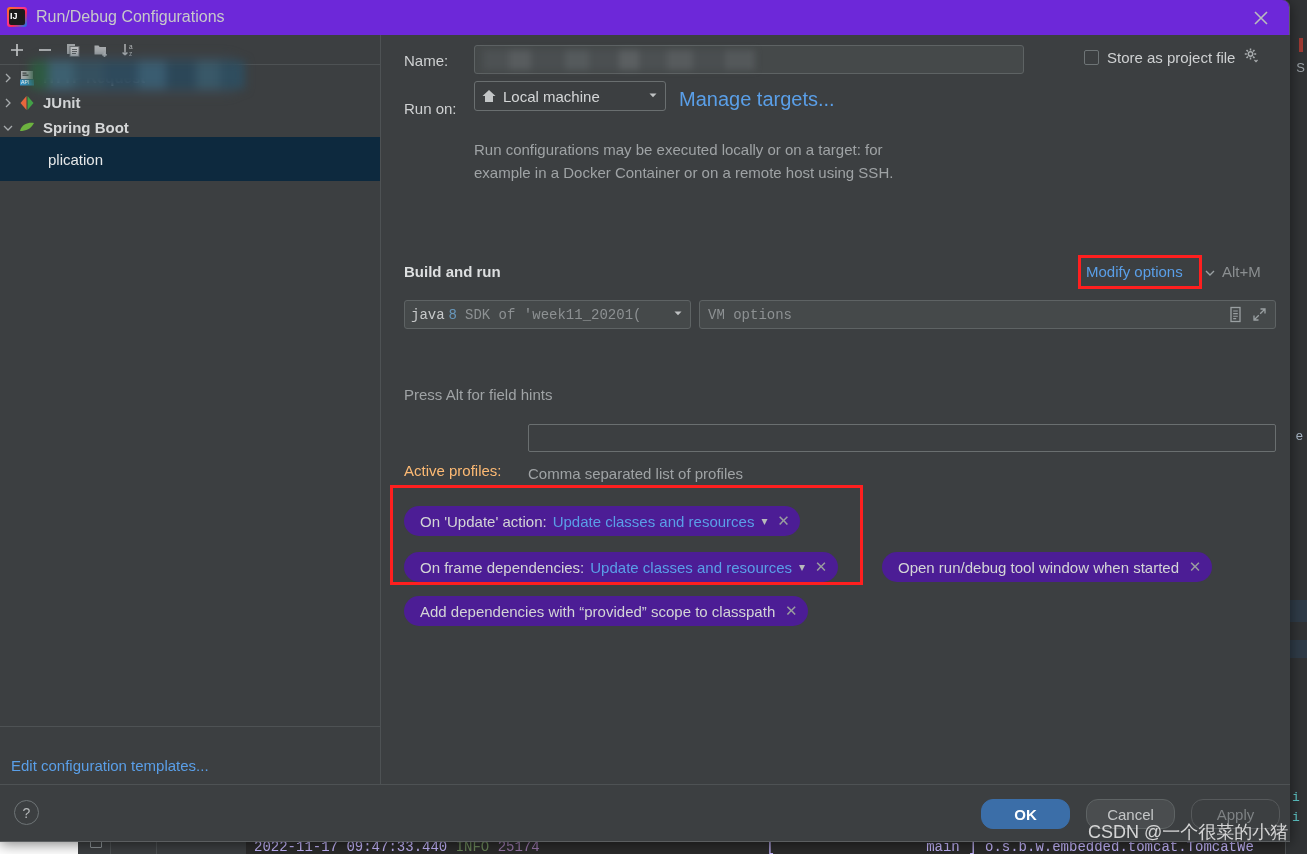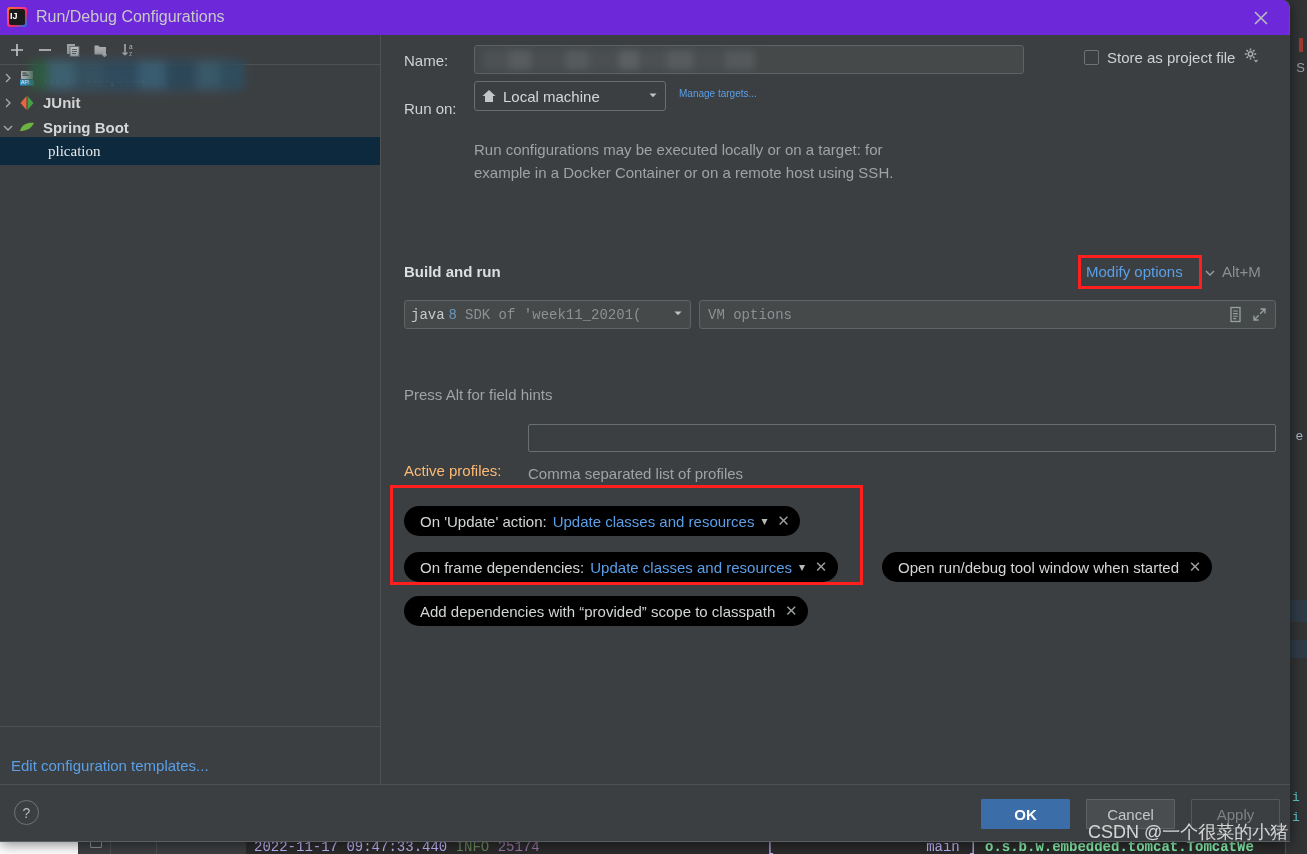--- a/index.html
+++ b/index.html
@@ -56,21 +56,21 @@
     font-size: 14px;
     color: #a9b7c6;
     white-space: nowrap;
     overflow: hidden;
     padding-left: 8px;
     line-height: 30px;
   }
   #bg-console .tok-info { color: #6a8759; }
   #bg-console .tok-num  { color: #9876aa; }
   #bg-console .tok-main { color: #c4b5fd; }
-  #bg-console .tok-cls  { color: #86efac; font-weight: bold; }
+  #bg-console .tok-cls  { color: #c4b5fd; }
   #bg-tabbar {
     position: absolute; left: 0; bottom: 0; width: 246px; height: 22px;
     background: #3c3f41;
   }
   #bg-tabbar .wtab {
     position: absolute; left: 0; top: 6px; width: 78px; height: 16px;
     background: #ffffff;
   }
   #bg-tabbar .gicon {
     position: absolute; left: 90px; top: 2px; width: 12px; height: 14px;
@@ -230,21 +230,21 @@
     width: 192px; height: 30px;
     background: #3c3f41;
     border: 1px solid #6a6f70;
     border-radius: 3px;
     display: flex; align-items: center;
     padding: 0 6px;
     cursor: pointer;
   }
   #manage-targets {
     position: absolute; left: 297px; top: 53px;
-    font-size: 10px; color: #5a9fe8; cursor: pointer;
+    font-size: 20px; color: #5a9fe8; cursor: pointer;
   }
   .hint-text {
     font-size: 15px; color: #9fa3a5;
     line-height: 23px;
   }
 
   #build-and-run {
     position: absolute; left: 22px; top: 228px;
     font-size: 15px; font-weight: bold; color: #dddfe0;
   }
@@ -304,21 +304,21 @@
   #profiles-input {
     position: absolute; left: 146px; top: 389px; right: 14px; height: 28px;
     background: #3c3f41; border: 1px solid #6a6f70; border-radius: 2px;
   }
   #profiles-hint { position: absolute; left: 146px; top: 430px; font-size: 15px; color: #9fa3a5; }
 
   
   .chip {
     position: absolute;
     height: 30px;
-    background: #000000;
+    background: #4c1d95;
     border-radius: 15px;
     display: flex; align-items: center;
     padding: 0 10px 0 16px;
     font-size: 15px; color: #d3d5d6;
     white-space: nowrap;
     cursor: pointer;
   }
   .chip .chip-val { color: #5a9fe8; margin-left: 6px; }
   .chip .chip-caret { margin-left: 7px; color: #b7babb; font-size: 12px; }
   .chip .chip-x {
@@ -343,21 +343,21 @@
     position: absolute; left: 14px; top: 15px;
     width: 25px; height: 25px; border-radius: 50%;
     border: 1px solid #6e7476;
     color: #b5b8b9; font-size: 14px;
     display: flex; align-items: center; justify-content: center;
     cursor: pointer;
   }
   .btn {
     position: absolute; top: 14px;
     height: 30px;
-    border-radius: 1px;
+    border-radius: 12px;
     display: flex; align-items: center; justify-content: center;
     font-size: 15px;
     cursor: pointer;
   }
   #ok-btn    { left: 981px; width: 89px; background: #3b6ea8; color: #ffffff; font-weight: bold; border: 1px solid #3b6ea8; }
   #cancel-btn{ left: 1086px; width: 89px; background: #4a4d4f; color: #c4c6c7; border: 1px solid #5e6364; }
   #apply-btn { left: 1191px; width: 89px; background: #43464800; color: #7e8284; border: 1px solid #56595b; }
 
   
   #left-footer-sep {
@@ -490,21 +490,21 @@
             </svg>
         </span>
         <span class="ticon">
           <svg width="18" height="18" viewBox="0 0 18 18">
             <path d="M2 12 C4 4 12 3 16 4 C13 10 8 12 2 12 Z" fill="#6db33f"></path>
           </svg>
         </span>
         <span class="tlabel">Spring Boot</span>
       </div>
 
-      <div class="tree-row tree-child selected" style="margin-top:-3px;height:28px;font-family:Liberation Serif, serif;">
+      <div class="tree-row tree-child selected" style="margin-top:-3px;height:44px;">
         <span>plication</span>
       </div>
 
       <div id="blur-left">
         <div class="sw" style="left:0px;  width:18px; background:#2e5a41;"></div>
         <div class="sw" style="left:18px; width:26px; background:#3d6070;"></div>
         <div class="sw" style="left:44px; width:30px; background:#35505f;"></div>
         <div class="sw" style="left:74px; width:34px; background:#2e4a5c;"></div>
         <div class="sw" style="left:108px;width:28px; background:#3a5c70;"></div>
         <div class="sw" style="left:136px;width:30px; background:#2c4758;"></div>

